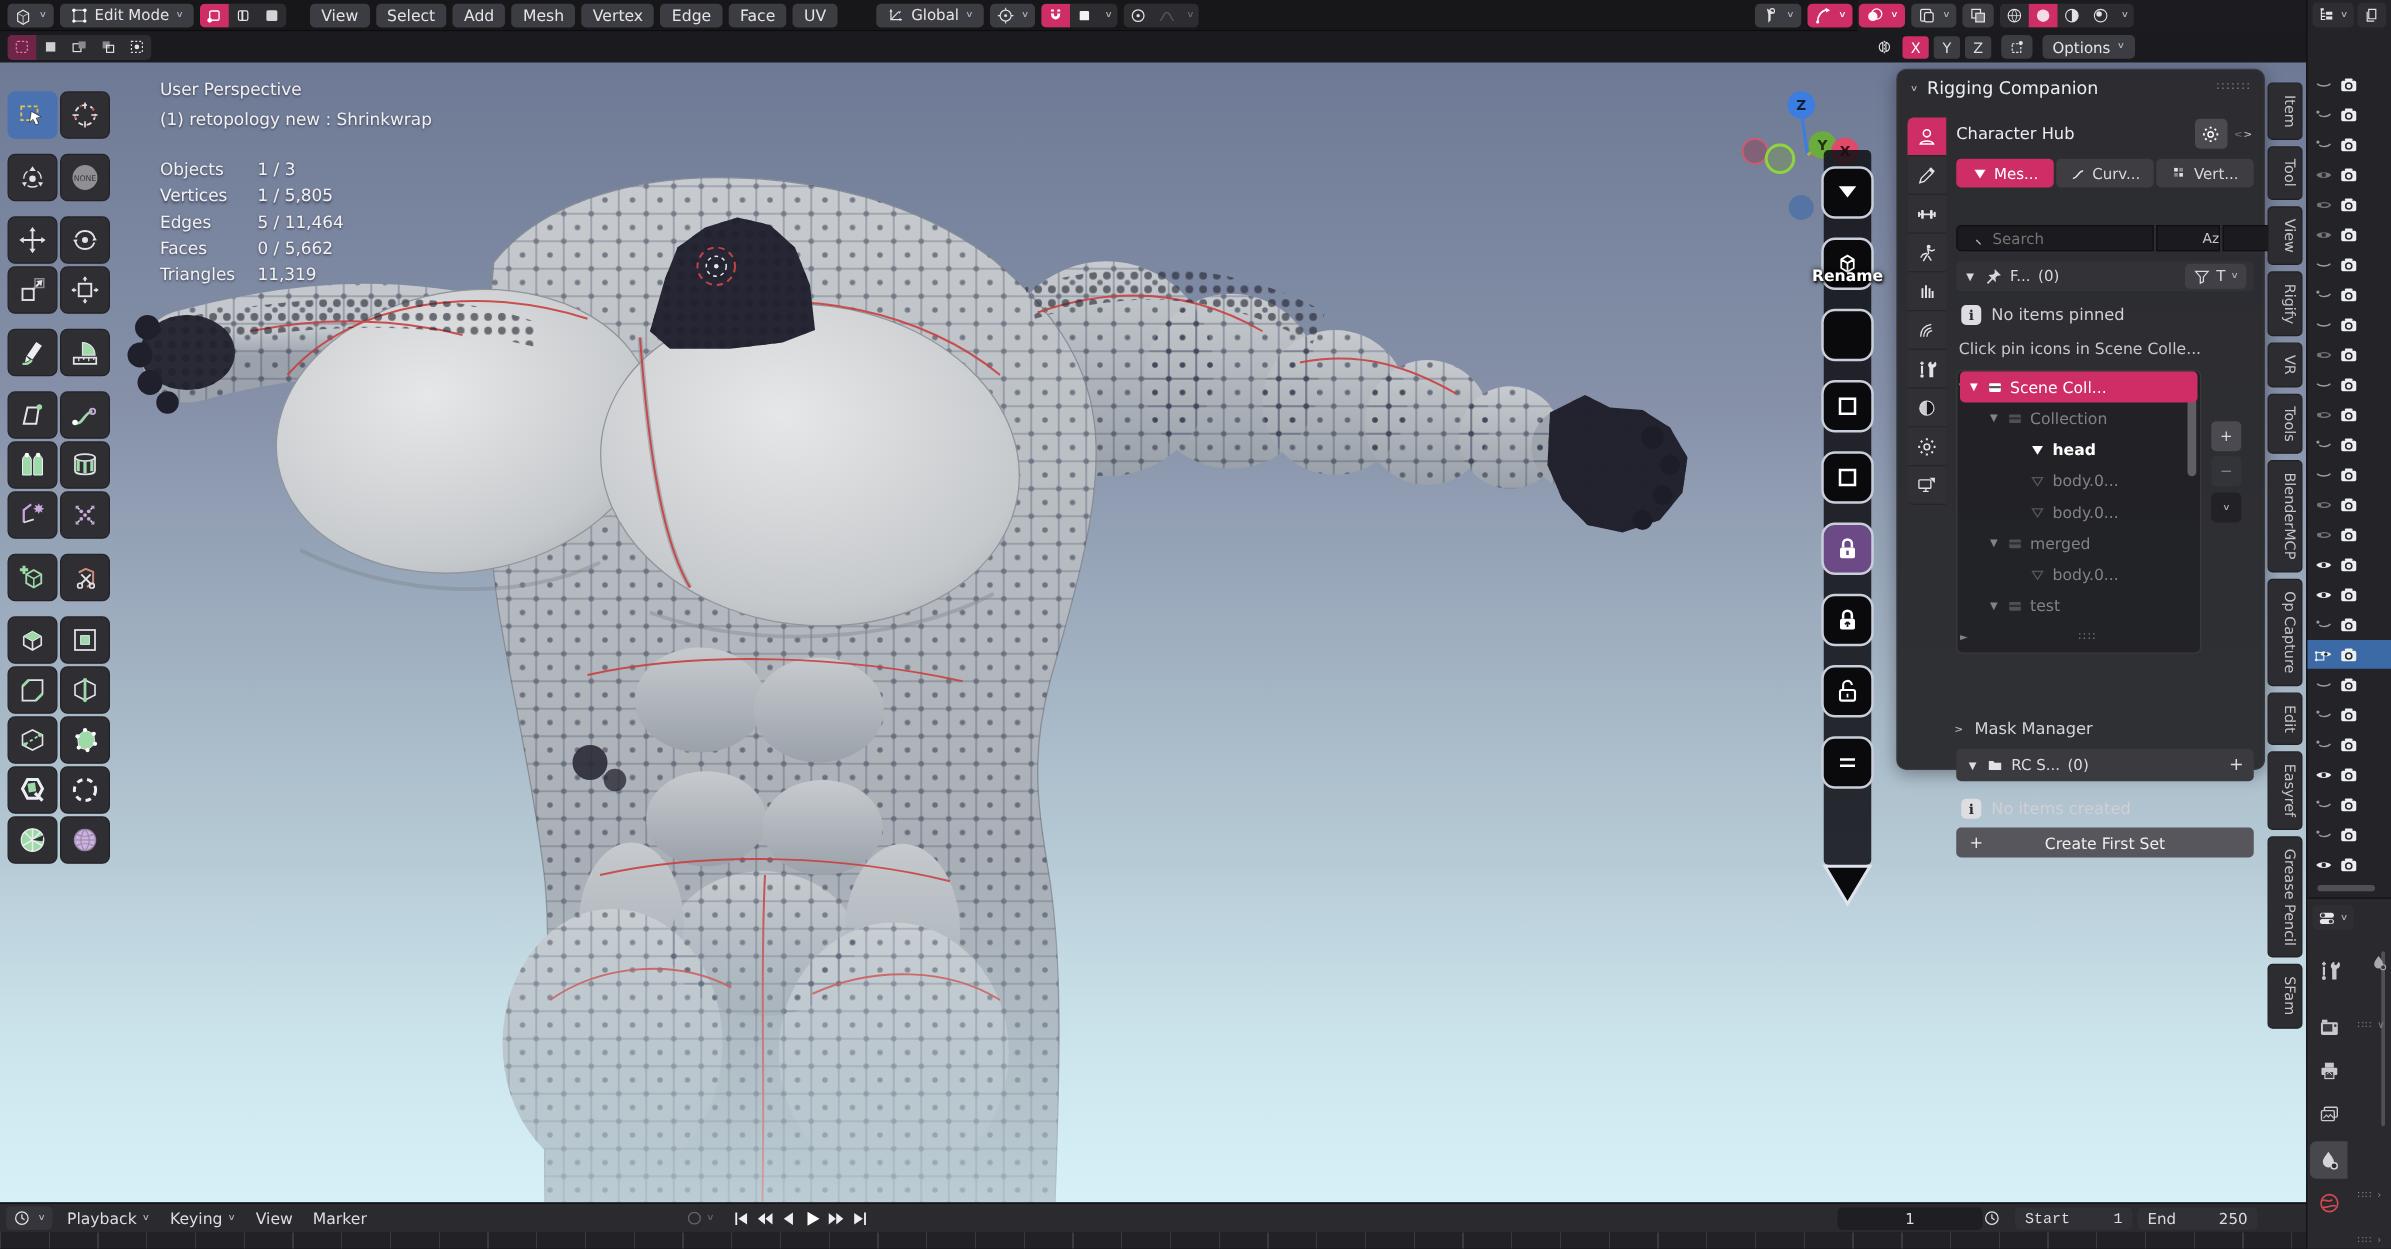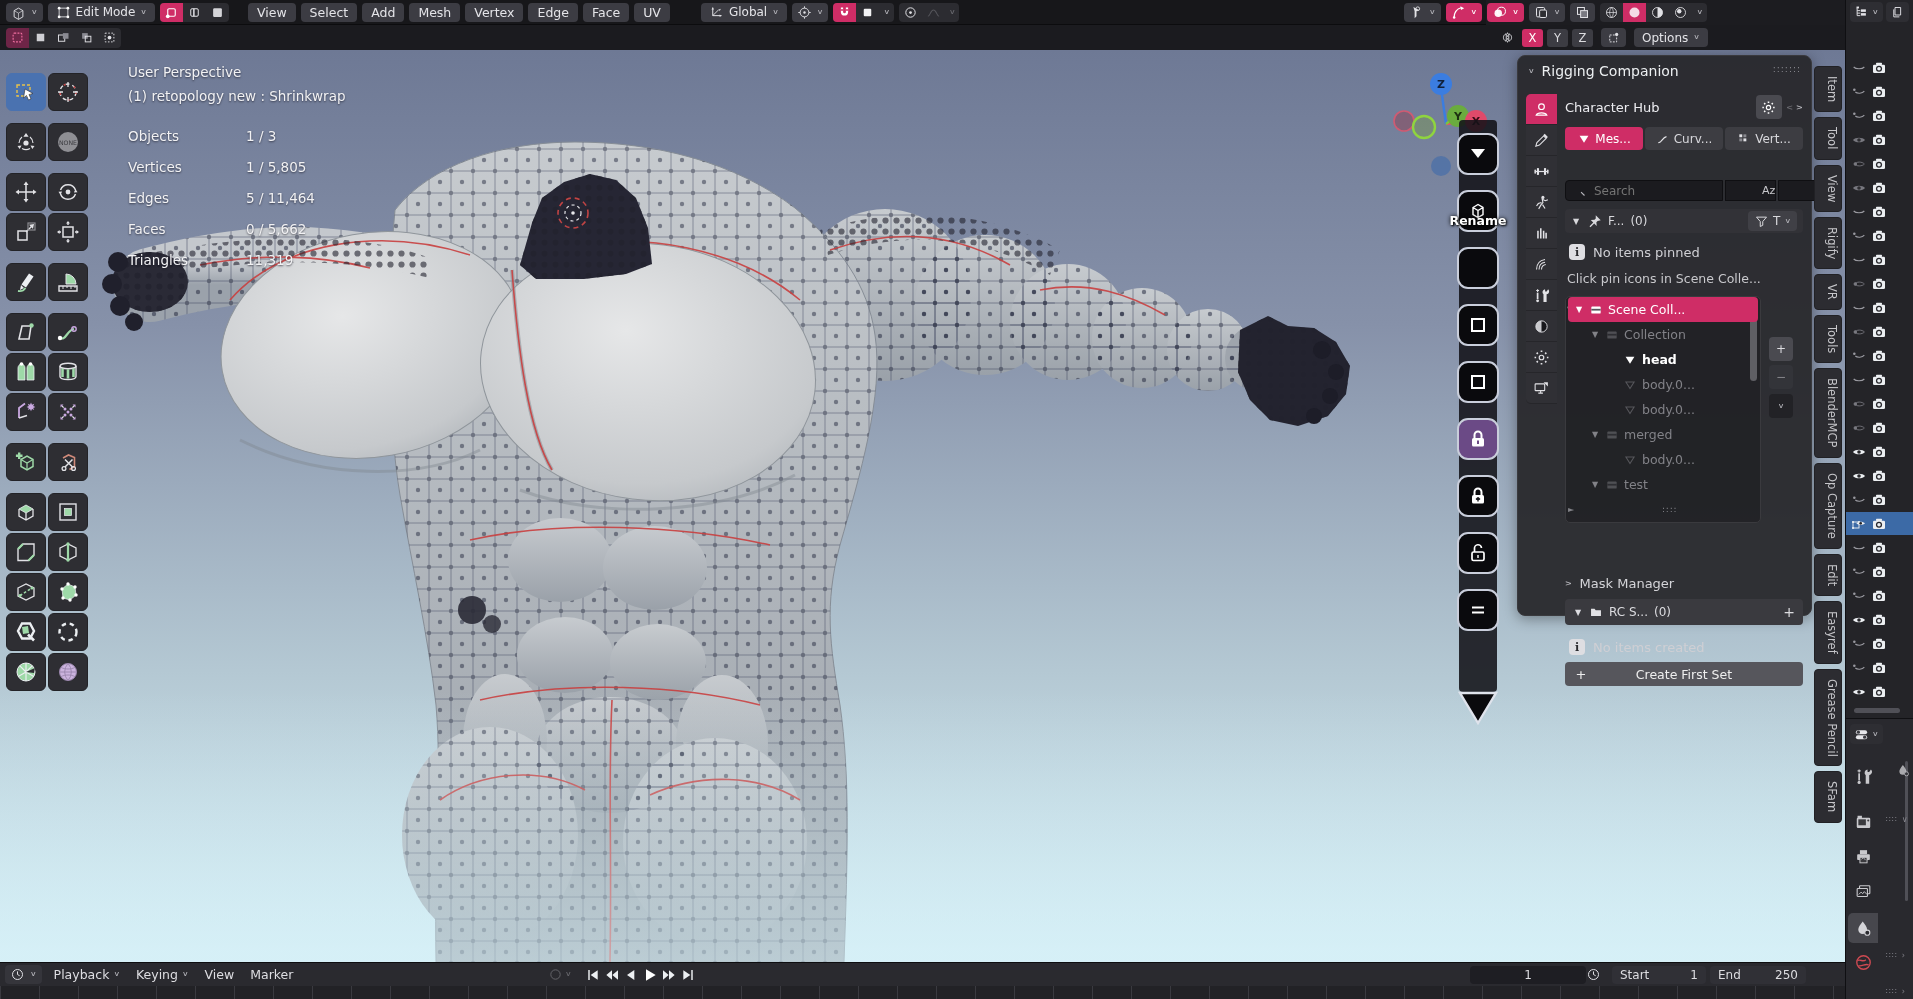--- a/index.html
+++ b/index.html
@@ -26,21 +26,21 @@
   .pink{background:#cf2d66 !important;}
   .dim{opacity:.45;}
   .axisbtn{width:21px;height:18px;border-radius:3px;background:#3c3c43;display:inline-flex;
            align-items:center;justify-content:center;font-size:11.5px;}
 
   
   .viewport{left:0;top:50px;width:1845px;height:912px;overflow:hidden;
     background:linear-gradient(180deg,#6e7995 0%,#8691a9 30%,#b4c8d3 68%,#d6f0f7 100%);}
   .ovl{left:128px;top:14px;color:#f2f2f4;font-size:13.5px;text-shadow:0 1px 2px rgba(20,20,30,.65);}
   .ovl .t1{margin-bottom:8px;}
-  .statrow{display:flex;margin-top:15px;gap:40px;}
+  .statrow{display:flex;margin-top:5px;}
   .statrow .sl{width:78px;}
 
   
   .tool{position:absolute;width:40px;height:38px;background:#2e2e33;border:1px solid #232327;
         box-sizing:border-box;border-radius:6px;display:flex;align-items:center;justify-content:center;}
   .tool svg{width:24px;height:24px;}
   .tool.active{background:#4a72b0;border-color:#4a72b0;}
 
   
   .fstrip{left:1459px;top:70px;width:38px;height:572px;background:rgba(18,18,24,.88);border-radius:4px;}
@@ -1212,21 +1212,21 @@
 
     <span class="tfield" style="position:absolute;left:1470px;width:100px;justify-content:center;background:#1e1e23;">
       <span>1</span>
     </span>
     <span class="ico" style="position:absolute;left:1586px;">
         <svg viewBox="0 0 24 24">
           <circle cx="12" cy="12" r="8" fill="none" stroke="#e2e2e6" stroke-width="1.6"></circle>
           <path d="M12 7v5l3.5 2" stroke="#e2e2e6" stroke-width="1.6" fill="none"></path>
         </svg>
       </span>
-    <span class="tfield" style="position:absolute;left:1612px;width:78px;">
+    <span class="tfield" style="position:absolute;left:1612px;width:78px;font-family:Liberation Mono, monospace;">
       <span>Start</span>
       <span style="margin-left:auto;">1</span>
     </span>
     <span class="tfield" style="position:absolute;left:1710px;width:80px;">
       <span>End</span>
       <span style="margin-left:auto;">250</span>
     </span>
   </div>
   <div class="abs ruler"></div>
 

